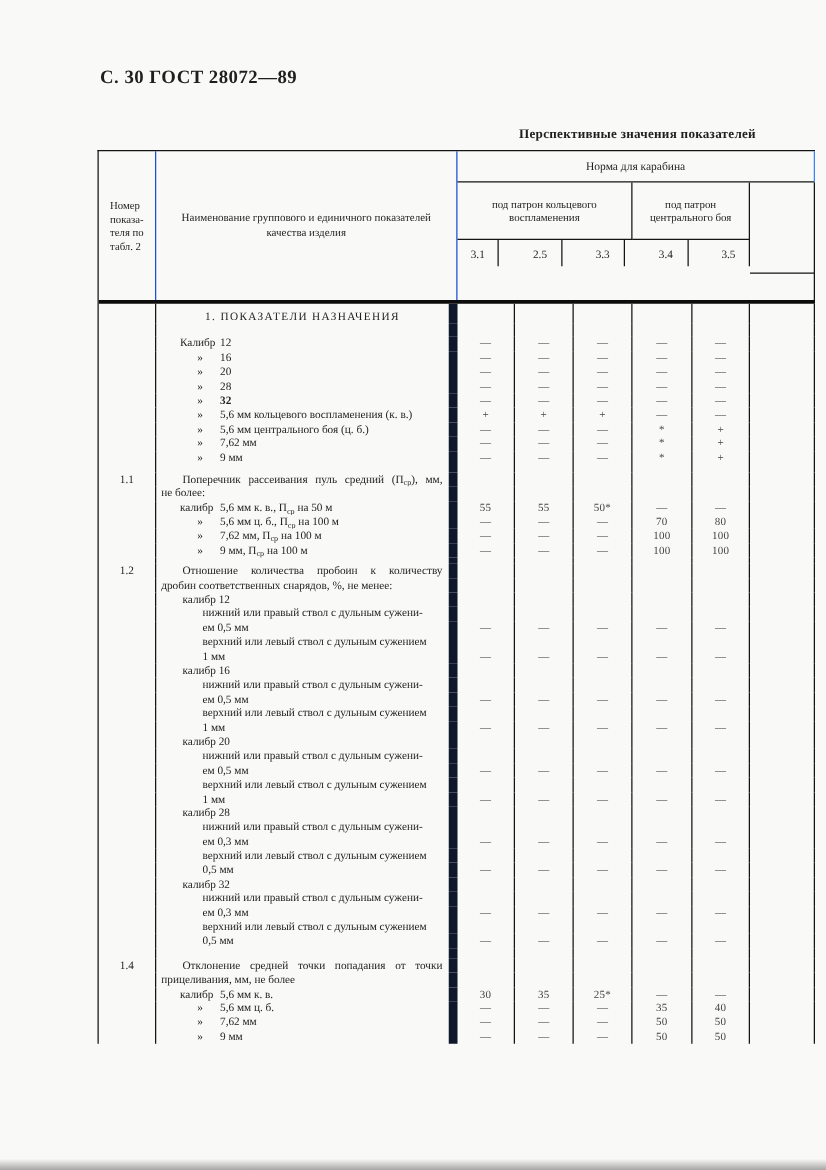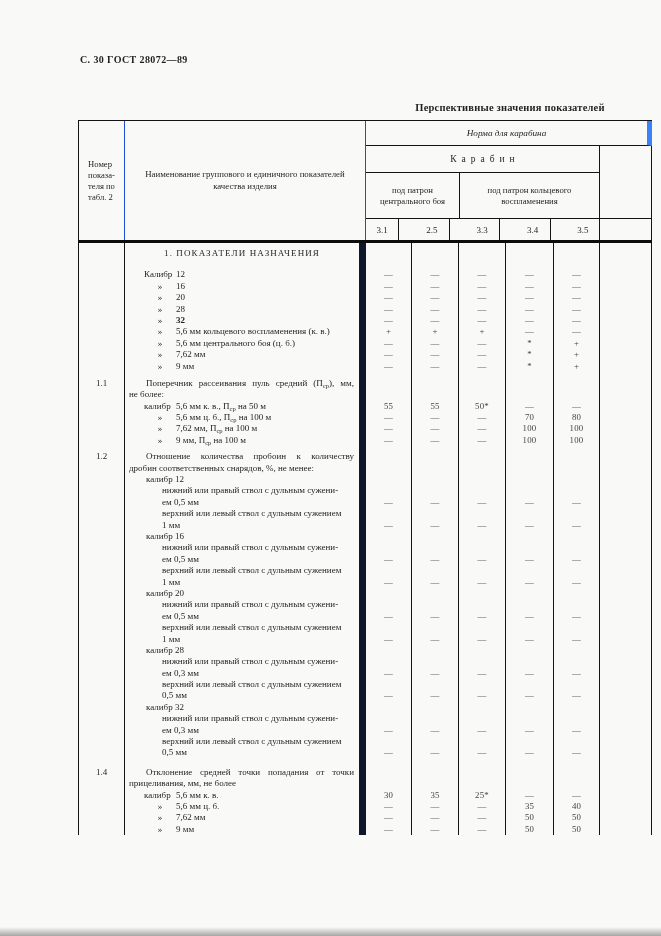--- a/index.html
+++ b/index.html
@@ -4,21 +4,21 @@
 <style>
   html,body { margin:0; padding:0; background:#e8e8e6; }
   .page {
     position:relative; width:661px; height:936px; margin:0 auto;
     background:#f9f9f7; overflow:hidden;
     font-family:"Liberation Serif","DejaVu Serif",serif;
     color:#1f1f1f;
   }
   .pheader {
     position:absolute; left:80px; top:54px;
-    font-size:10px; font-weight:bold; letter-spacing:0.4px;
+    font-size:15px; font-weight:bold; letter-spacing:0.4px;
   }
   .caption {
     position:absolute; left:368px; top:102px; width:284px;
     text-align:center; font-size:10.5px; font-weight:bold; letter-spacing:0.2px;
   }
   .gtable {
     position:absolute; left:78px; top:120px; width:574px;
     border-top:1px solid #141414; border-left:1px solid #141414;
     box-sizing:border-box;
   }
@@ -29,22 +29,22 @@
   .hc-num {
     width:46px; height:119px; display:flex; align-items:center; justify-content:center;
     font-size:8.6px; line-height:11px; text-align:left; white-space:pre-line;
   }
   .hc-name {
     width:241px; height:119px; display:flex; align-items:center; justify-content:center;
     text-align:center; font-size:8.8px; line-height:11.5px; white-space:pre-line; padding:0 14px;
   }
   .hright { width:286px; }
   .hrowA {
-    height:25px; border-bottom:1px solid #141414; border-right:5px solid #3b82f6;
-    display:flex; align-items:center; justify-content:center; font-size:9.2px;font-style:italic;
+    height:25px; border-bottom:1px solid #141414; border-right:1px solid #3b82f6;
+    display:flex; align-items:center; justify-content:center; font-size:9.2px;
   }
   .hbc { display:flex; }
   .hstack { width:234px; }
   .hrowB {
     height:27px; border-bottom:1px solid #141414; border-right:1px solid #141414;
     display:flex; align-items:center; justify-content:center;
     font-size:9.5px; letter-spacing:5px; padding-left:5px;
   }
   .hrowC { height:46px; display:flex; }
   .hpat {
@@ -110,26 +110,25 @@
       <div class="hc hc-num">Номер
 показа-
 теля по
 табл. 2</div>
       <div class="hc hc-name">Наименование группового и единичного показателей
 качества изделия</div>
       <div class="hright">
         <div class="hrowA">Норма для карабина</div>
         <div class="hbc">
           <div class="hstack">
-            <div class="hrowB">Карабин</div>
             <div class="hrowC">
+              <div class="hpat hpat1">под патрон кольцевого
+воспламенения</div>
               <div class="hpat hpat2">под патрон
 центрального боя</div>
-              <div class="hpat hpat1">под патрон кольцевого
-воспламенения</div>
             </div>
             <div class="hrowD">
               <div class="hnum hn1">3.1</div>
               <div class="hnum hn2">2.5</div>
               <div class="hnum hn3">3.3</div>
               <div class="hnum hn4">3.4</div>
               <div class="hnum hn5">3.5</div>
             </div>
           </div>
           <div class="hnarrow">

